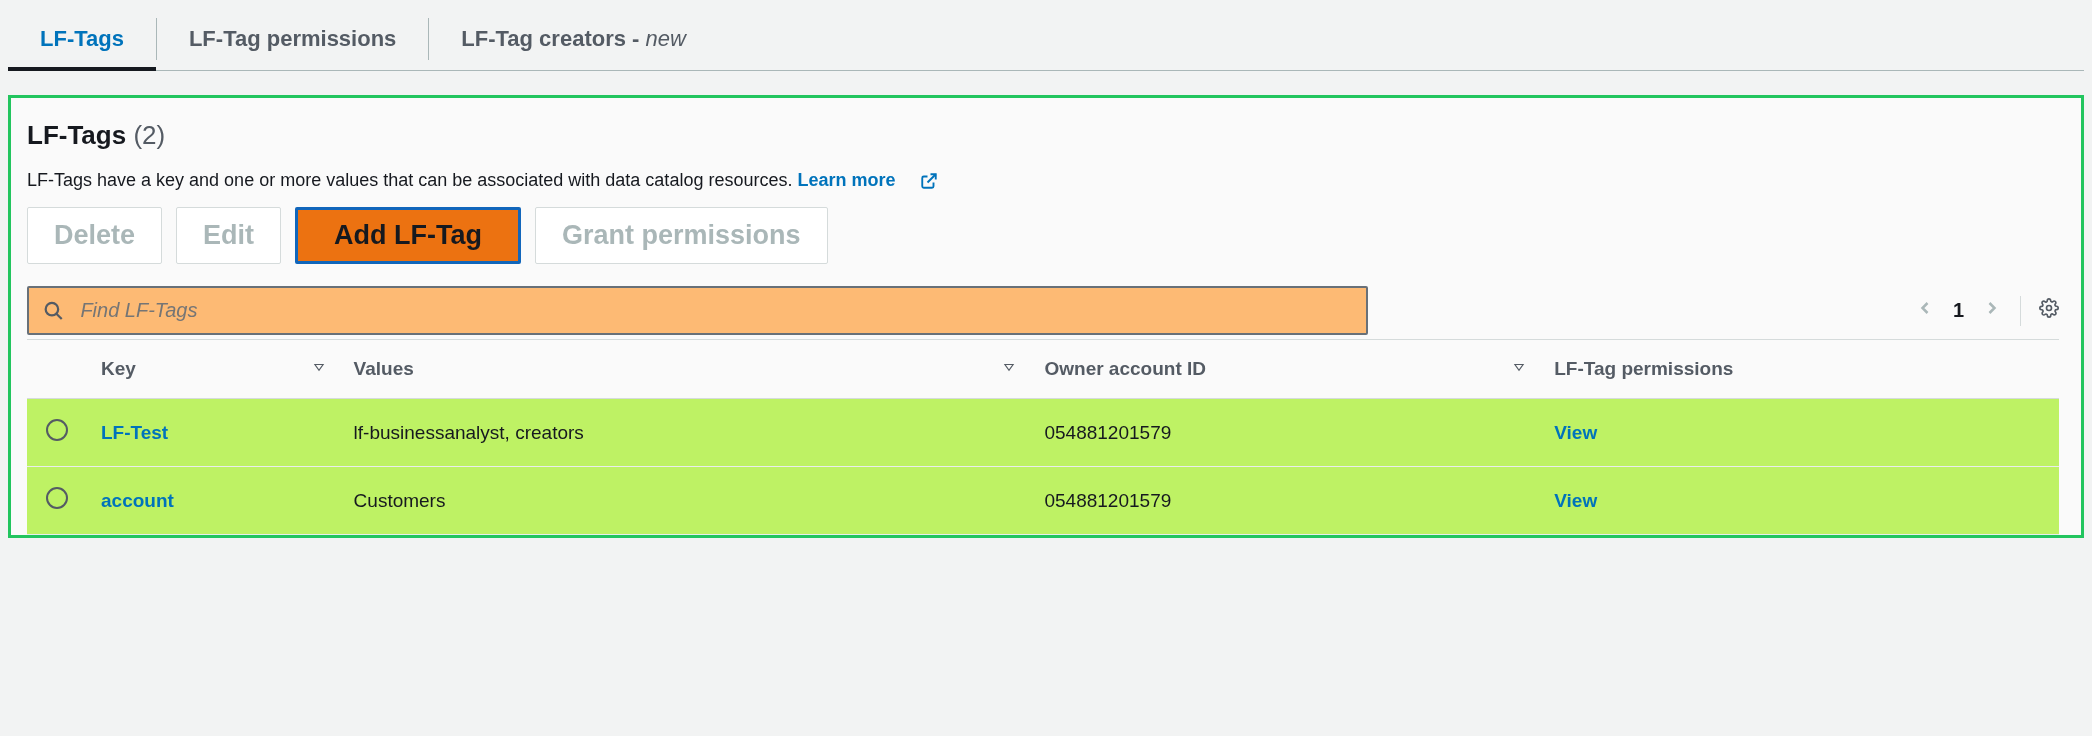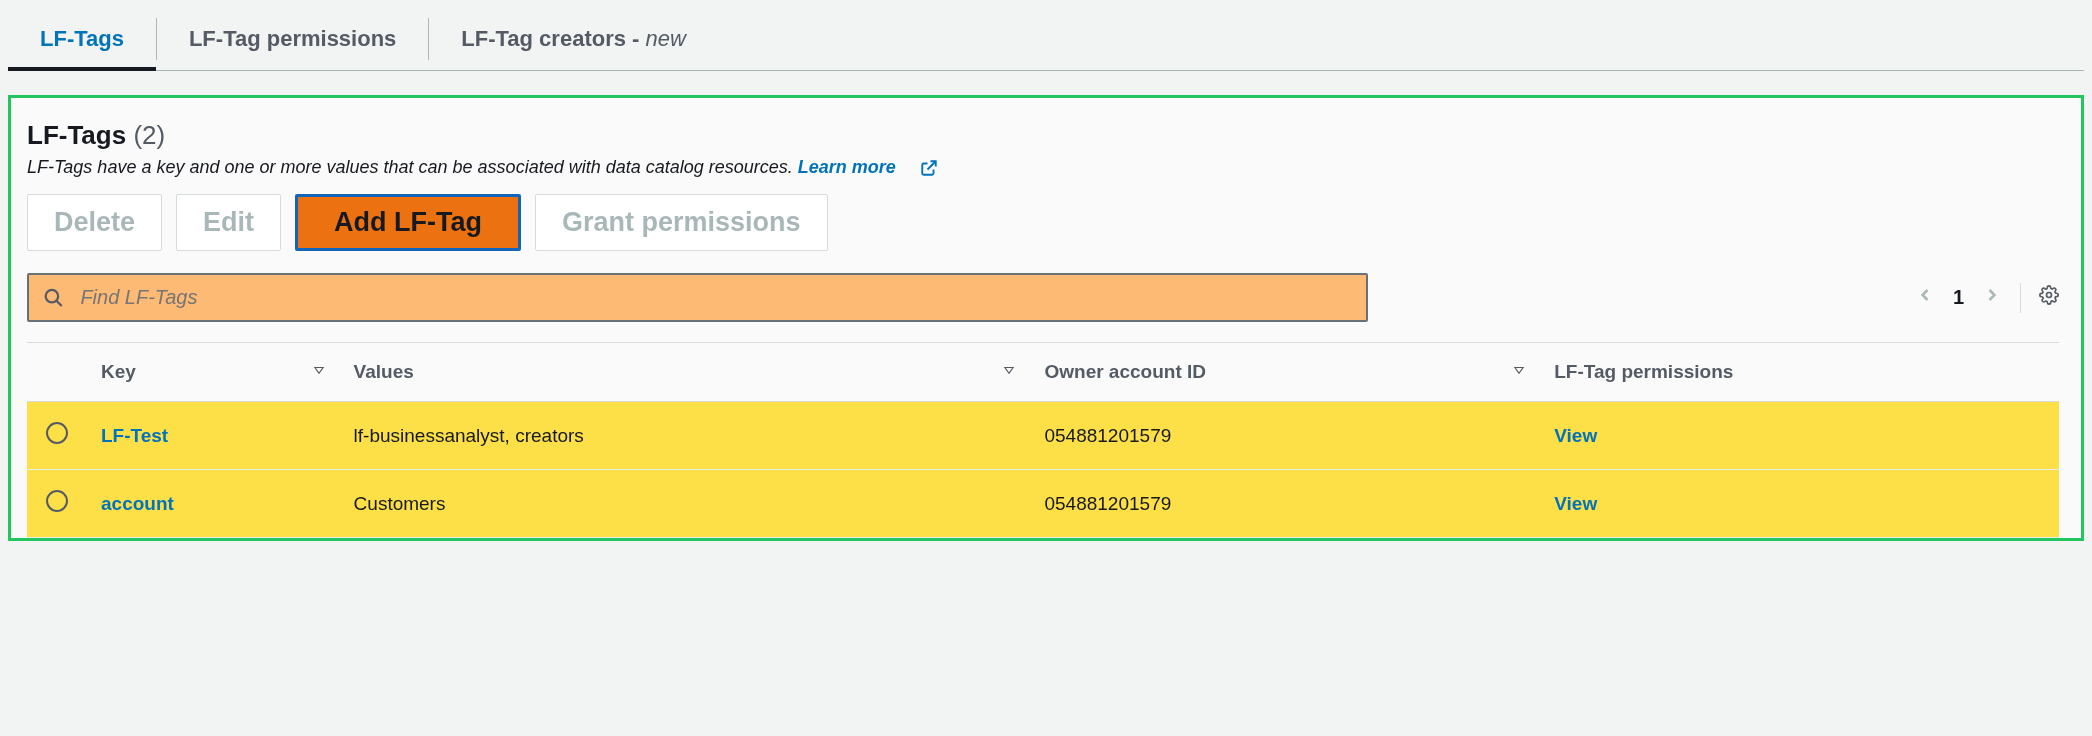--- a/index.html
+++ b/index.html
@@ -57,22 +57,21 @@
     font-weight: 700;
     color: #16191f;
   }
   .panel-title .count {
     font-weight: 400;
     color: #545b64;
   }
   .panel-desc {
     font-size: 18px;
     color: #16191f;
-    margin-top: 6px;
-    font-style: italic;
+    margin-top: 19px;
   }
   .learn-more {
     color: #0073bb;
     font-weight: 700;
     text-decoration: none;
     display: inline-flex;
     align-items: center;
     gap: 24px;
   }
   .learn-more svg { width: 18px; height: 18px; }
@@ -141,21 +140,21 @@
   }
   .pager .chev { cursor: pointer; }
   .pager .chev.disabled { color: #aab7b8; cursor: default; }
   .pager .page-num { font-size: 20px; font-weight: 700; color: #16191f; }
   .pager .divider { width: 1px; height: 30px; background: #d5dbdb; }
   .pager .gear { cursor: pointer; }
   .pager svg { width: 20px; height: 20px; }
   table {
     width: 100%;
     border-collapse: collapse;
-    margin-top: 20px;
+    margin-top: 4px;
   }
   thead th {
     text-align: left;
     font-size: 19px;
     font-weight: 700;
     color: #545b64;
     padding: 18px 14px;
     border-top: 1px solid #d5dbdb;
     border-bottom: 1px solid #d5dbdb;
     background: #fafafa;
@@ -167,21 +166,21 @@
   }
   thead th .filter-icon svg {
     width: 14px; height: 14px;
     stroke: #545b64;
     fill: none;
   }
   tbody td {
     padding: 20px 14px;
     font-size: 19px;
     border-bottom: 1px solid #eaeded;
-    background: #fde047;
+    background: #bef264;
   }
   .radio {
     width: 22px;
     height: 22px;
     border: 2px solid #545b64;
     border-radius: 50%;
     display: inline-block;
     cursor: pointer;
   }
   .link {

